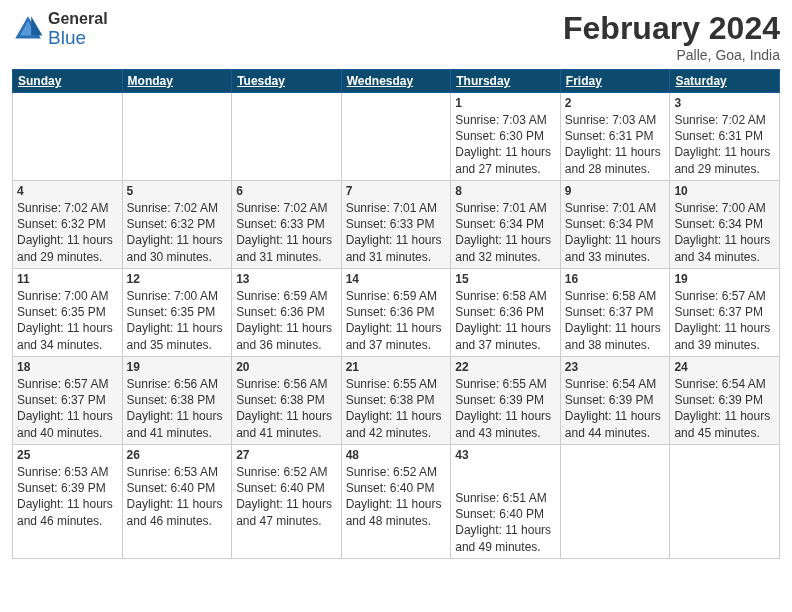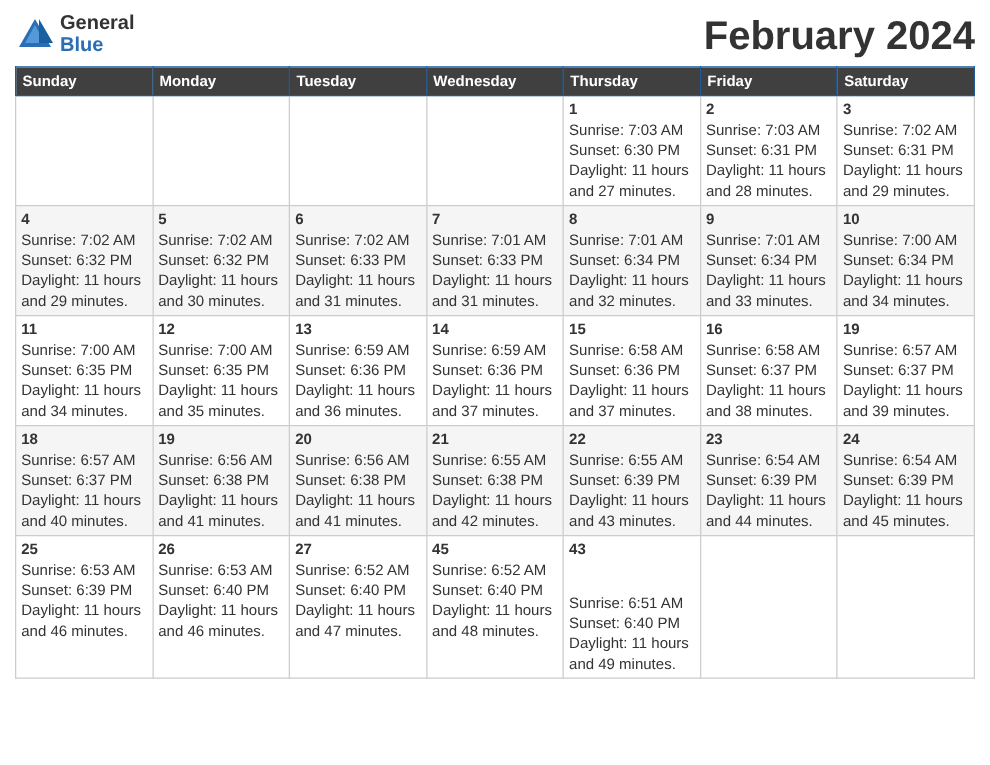--- a/index.html
+++ b/index.html
@@ -29,22 +29,22 @@
       font-weight: bold;
     }
     .logo-general {
       color: #333;
       font-size: 16px;
       font-weight: bold;
       line-height: 1.1;
     }
     .logo-blue {
       color: #2a6eb5;
-      font-size: 16px;
-      font-weight: bold;
+      font-size: 19px;
+      font-weight: normal;
       line-height: 1.1;
     }
     .logo-icon {
       width: 32px;
       height: 32px;
       margin-right: 4px;
     }
     .title-block {
       text-align: right;
     }
@@ -56,26 +56,27 @@
     .location {
       font-size: 14px;
       color: #555;
     }
     .calendar {
       width: 100%;
       border-collapse: collapse;
       table-layout: fixed;
     }
     .calendar th {
-      background-color: #404040;
+      background-color: #0c4a6e;
       color: #fff;
       text-align: left;
       padding: 4px 5px;
       font-size: 12px;
       border: 1px solid #1a5a99;
+      text-decoration: underline;
     }
     .calendar td {
       vertical-align: top;
       border: 1px solid #ccc;
       padding: 3px 4px;
       height: 88px;
       background: #fff;
     }
     .calendar tr:nth-child(even) td {
       background: #f5f5f5;
@@ -106,20 +107,21 @@
         <polygon points="20,10 30,28 10,28" fill="#5599d9"></polygon>
         <polygon points="24,4 38,28 24,28" fill="#1a5fa0"></polygon>
       </svg>
       <div>
         <div class="logo-general">General</div>
         <div class="logo-blue">Blue</div>
       </div>
     </div>
     <div class="title-block">
       <div class="month-title">February 2024</div>
+      <div class="location">Palle, Goa, India</div>
     </div>
   </div>
 
   <table class="calendar">
     <thead>
       <tr>
       <th>Sunday</th>
           <th>Monday</th>
           <th>Tuesday</th>
           <th>Wednesday</th>
@@ -325,21 +327,21 @@
 and 46 minutes.</div>
           </td>
           <td>
             <div class="day-num">27</div>
             <div class="day-info" style="white-space: pre-line;">Sunrise: 6:52 AM
 Sunset: 6:40 PM
 Daylight: 11 hours
 and 47 minutes.</div>
           </td>
           <td>
-            <div class="day-num">45</div>
+            <div class="day-num">48</div>
             <div class="day-info" style="white-space: pre-line;">Sunrise: 6:52 AM
 Sunset: 6:40 PM
 Daylight: 11 hours
 and 48 minutes.</div>
           </td>
           <td>
             <div class="day-num">43</div>
             <div class="day-info" style="white-space: pre-line; margin-top: 28px;">Sunrise: 6:51 AM
 Sunset: 6:40 PM
 Daylight: 11 hours

